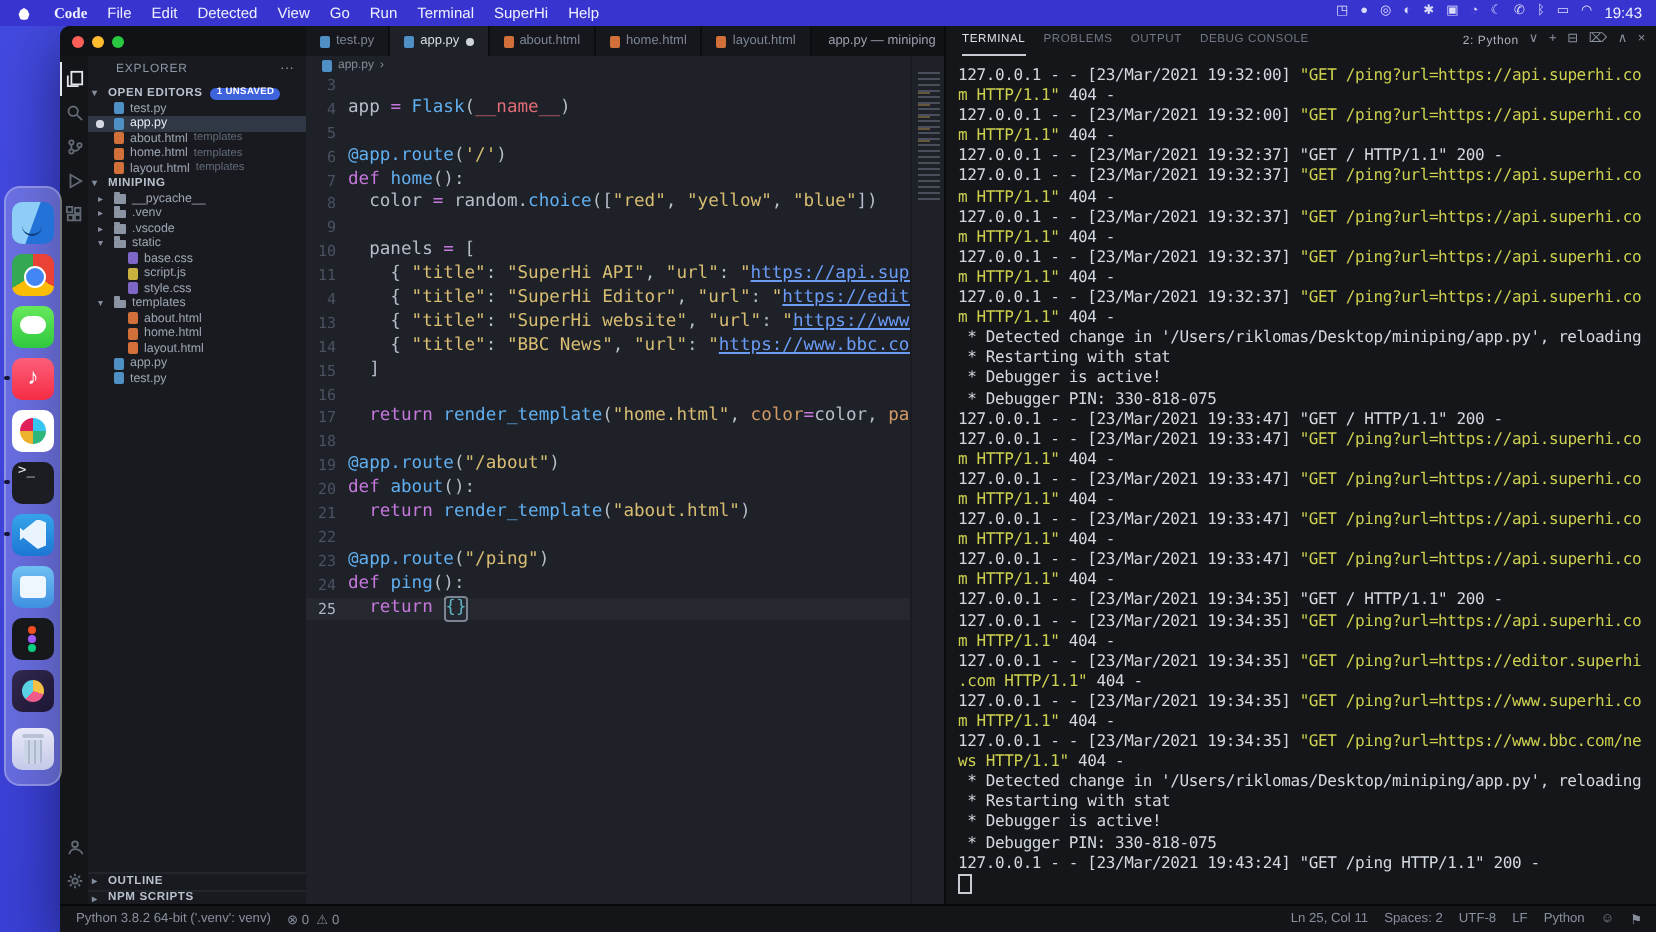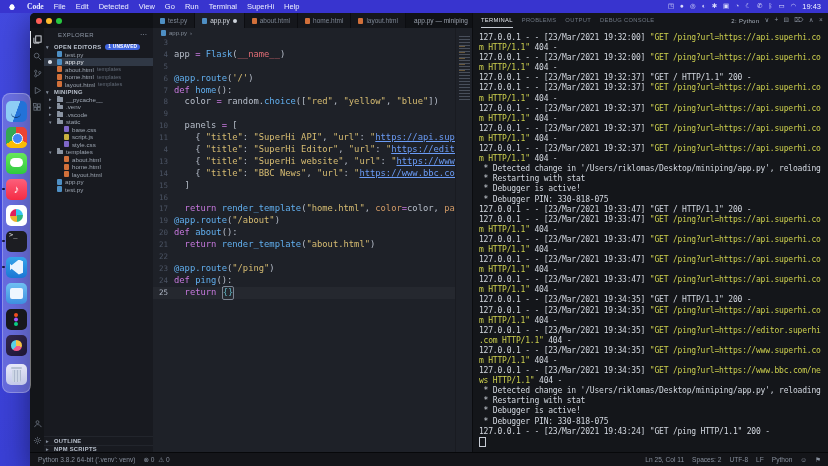--- a/index.html
+++ b/index.html
@@ -387,20 +387,21 @@
         <div class="code-line"><span class="ln">8</span><span class="c-w">  color </span><span class="c-o">=</span><span class="c-w"> random.</span><span class="c-f">choice</span><span class="c-w">([</span><span class="c-s">"red"</span><span class="c-w">, </span><span class="c-s">"yellow"</span><span class="c-w">, </span><span class="c-s">"blue"</span><span class="c-w">])</span></div>
         <div class="code-line"><span class="ln">9</span></div>
         <div class="code-line"><span class="ln">10</span><span class="c-w">  panels </span><span class="c-o">=</span><span class="c-w"> [</span></div>
         <div class="code-line"><span class="ln">11</span><span class="c-w">    { </span><span class="c-s">"title"</span><span class="c-w">: </span><span class="c-s">"SuperHi API"</span><span class="c-w">, </span><span class="c-s">"url"</span><span class="c-w">: </span><span class="c-s">"</span><span class="c-u">https://api.superhi.com</span></div>
         <div class="code-line"><span class="ln">4</span><span class="c-w">    { </span><span class="c-s">"title"</span><span class="c-w">: </span><span class="c-s">"SuperHi Editor"</span><span class="c-w">, </span><span class="c-s">"url"</span><span class="c-w">: </span><span class="c-s">"</span><span class="c-u">https://editor.superhi.com</span></div>
         <div class="code-line"><span class="ln">13</span><span class="c-w">    { </span><span class="c-s">"title"</span><span class="c-w">: </span><span class="c-s">"SuperHi website"</span><span class="c-w">, </span><span class="c-s">"url"</span><span class="c-w">: </span><span class="c-s">"</span><span class="c-u">https://www.superhi.com</span></div>
         <div class="code-line"><span class="ln">14</span><span class="c-w">    { </span><span class="c-s">"title"</span><span class="c-w">: </span><span class="c-s">"BBC News"</span><span class="c-w">, </span><span class="c-s">"url"</span><span class="c-w">: </span><span class="c-s">"</span><span class="c-u">https://www.bbc.com/news</span></div>
         <div class="code-line"><span class="ln">15</span><span class="c-w">  ]</span></div>
         <div class="code-line"><span class="ln">16</span></div>
         <div class="code-line"><span class="ln">17</span><span class="c-w">  </span><span class="c-k">return</span><span class="c-w"> </span><span class="c-f">render_template</span><span class="c-w">(</span><span class="c-s">"home.html"</span><span class="c-w">, </span><span class="c-p">color</span><span class="c-o">=</span><span class="c-w">color, </span><span class="c-p">panels</span></div>
+        <div class="code-line"><span class="ln">18</span></div>
         <div class="code-line"><span class="ln">19</span><span class="c-f">@app.route</span><span class="c-w">(</span><span class="c-s">"/about"</span><span class="c-w">)</span></div>
         <div class="code-line"><span class="ln">20</span><span class="c-k">def</span><span class="c-w"> </span><span class="c-f">about</span><span class="c-w">():</span></div>
         <div class="code-line"><span class="ln">21</span><span class="c-w">  </span><span class="c-k">return</span><span class="c-w"> </span><span class="c-f">render_template</span><span class="c-w">(</span><span class="c-s">"about.html"</span><span class="c-w">)</span></div>
         <div class="code-line"><span class="ln">22</span></div>
         <div class="code-line"><span class="ln">23</span><span class="c-f">@app.route</span><span class="c-w">(</span><span class="c-s">"/ping"</span><span class="c-w">)</span></div>
         <div class="code-line"><span class="ln">24</span><span class="c-k">def</span><span class="c-w"> </span><span class="c-f">ping</span><span class="c-w">():</span></div>
         <div class="code-line cur"><span class="ln">25</span><span class="c-w">  </span><span class="c-k">return</span><span class="c-w"> </span><span class="caret"></span><span class="c-b">{}</span></div>
       </div>
 
     <div class="minimap"></div>

